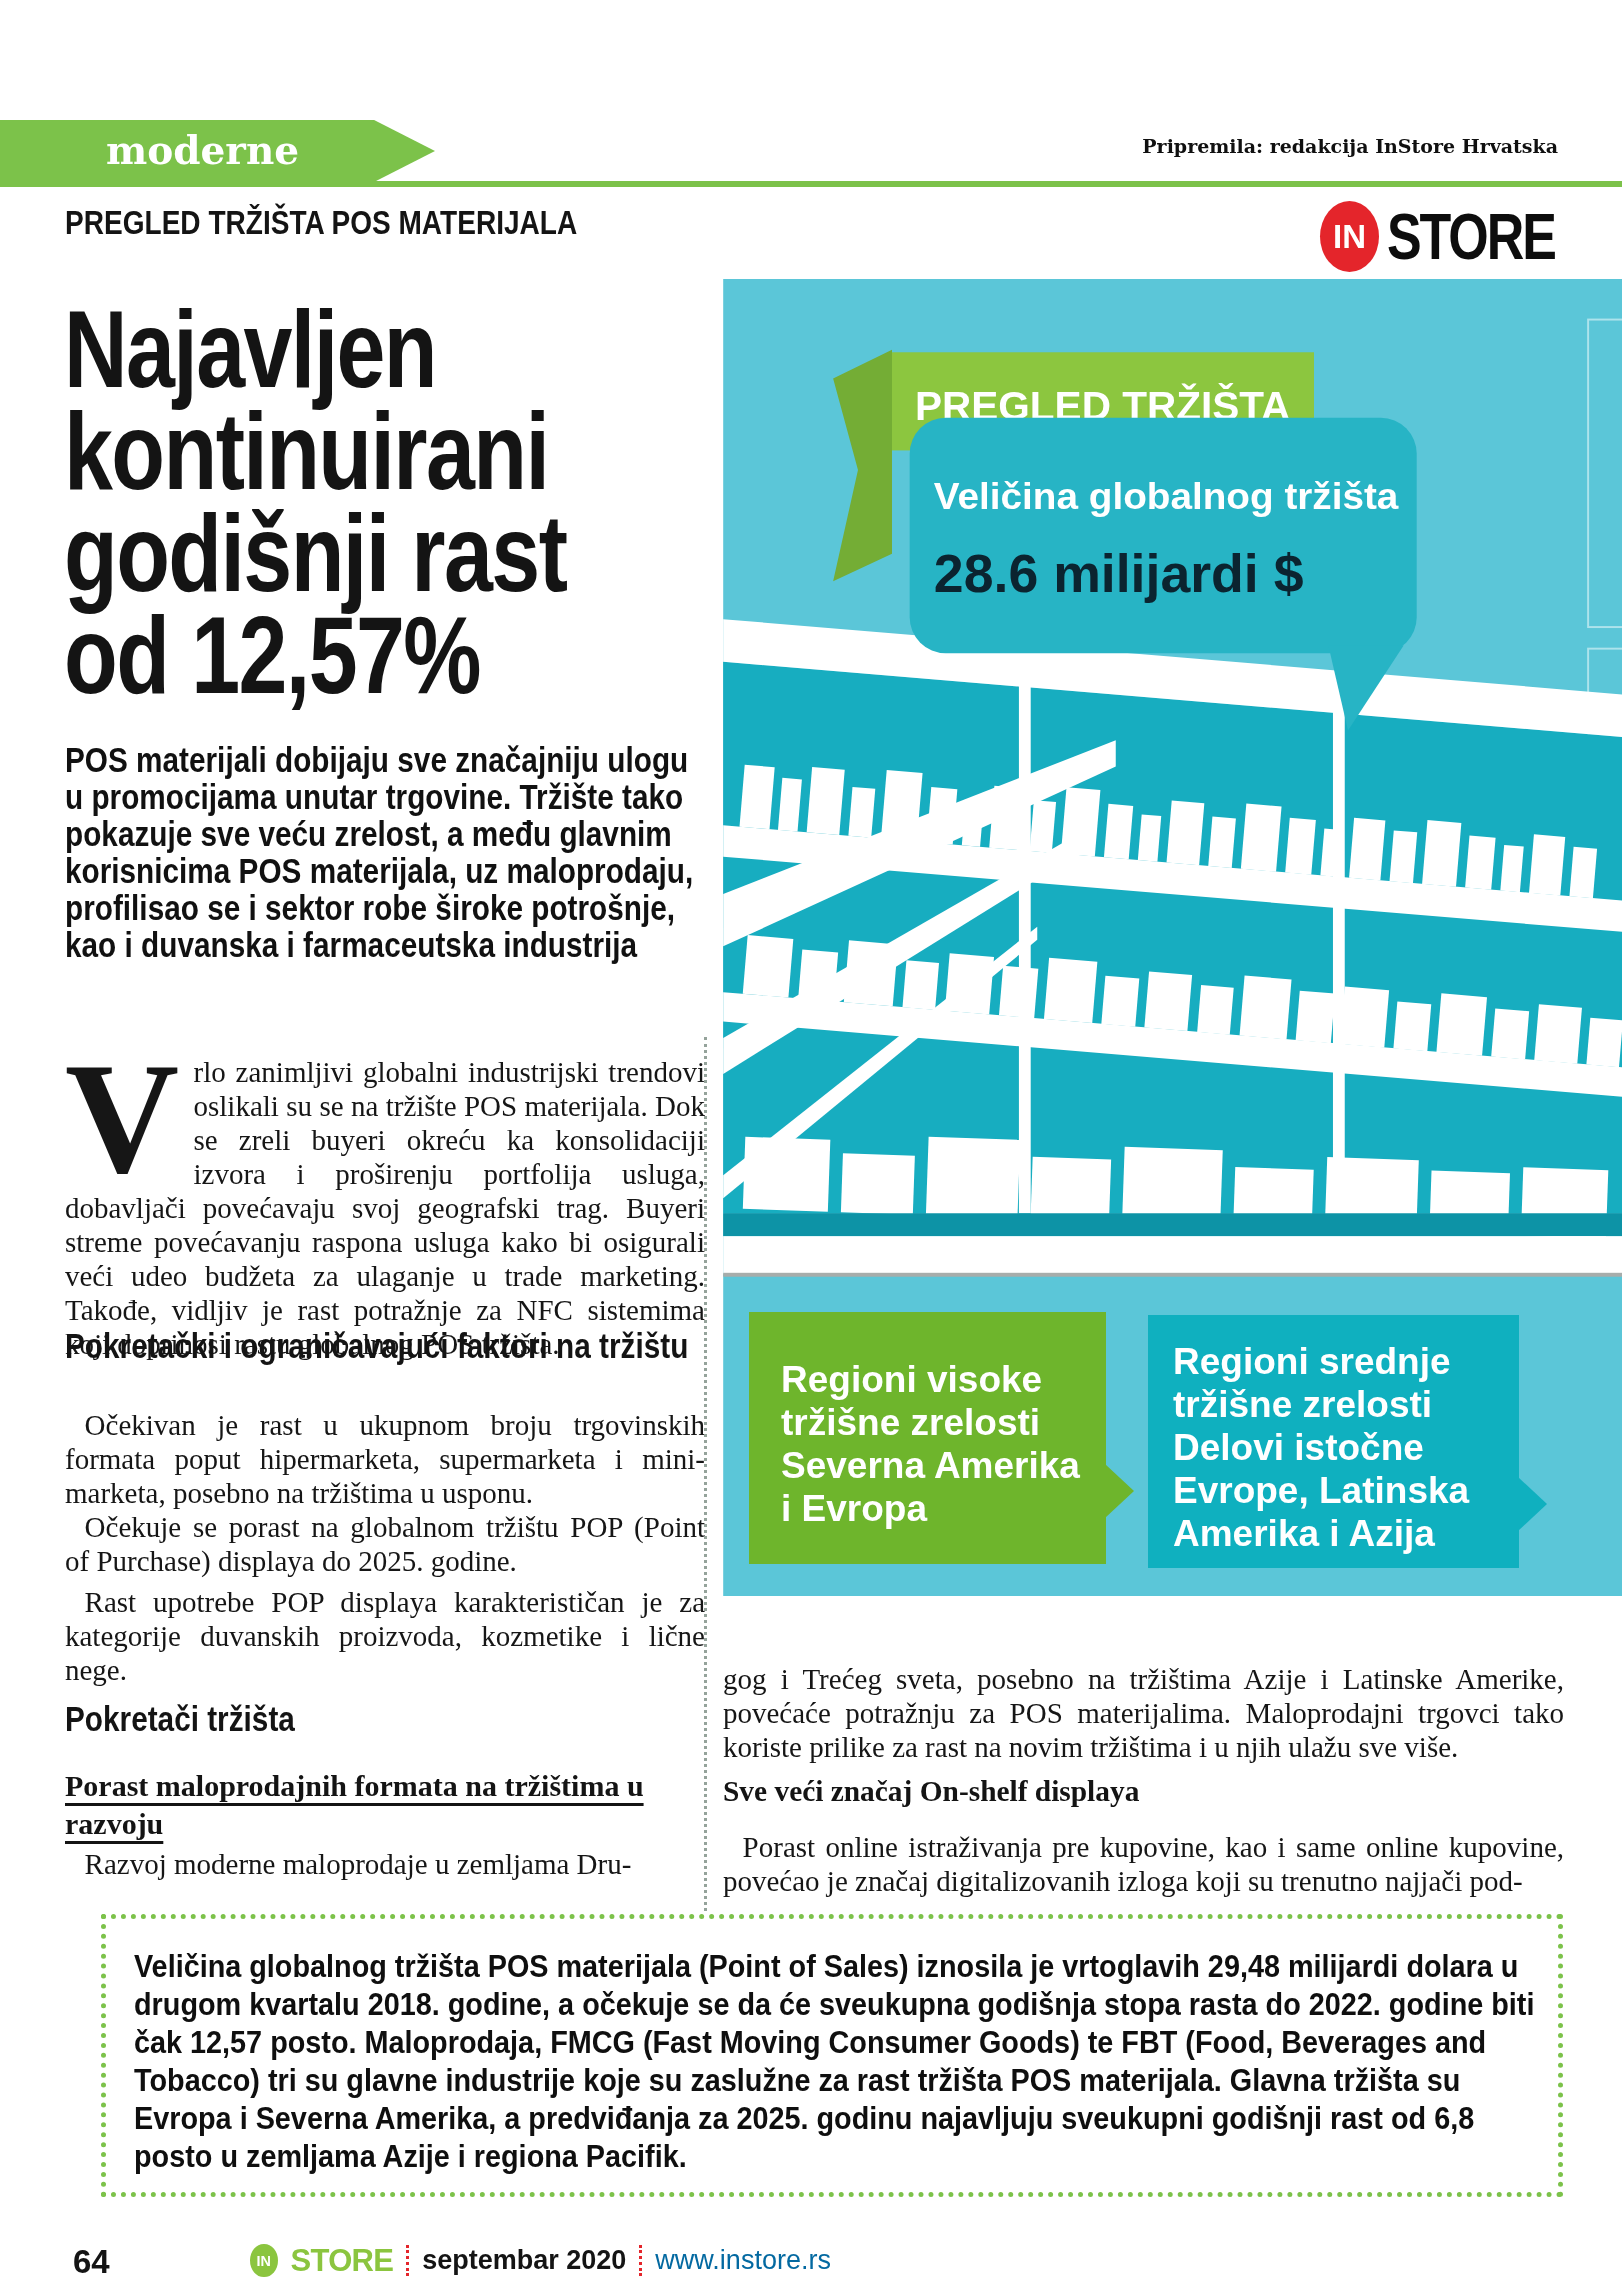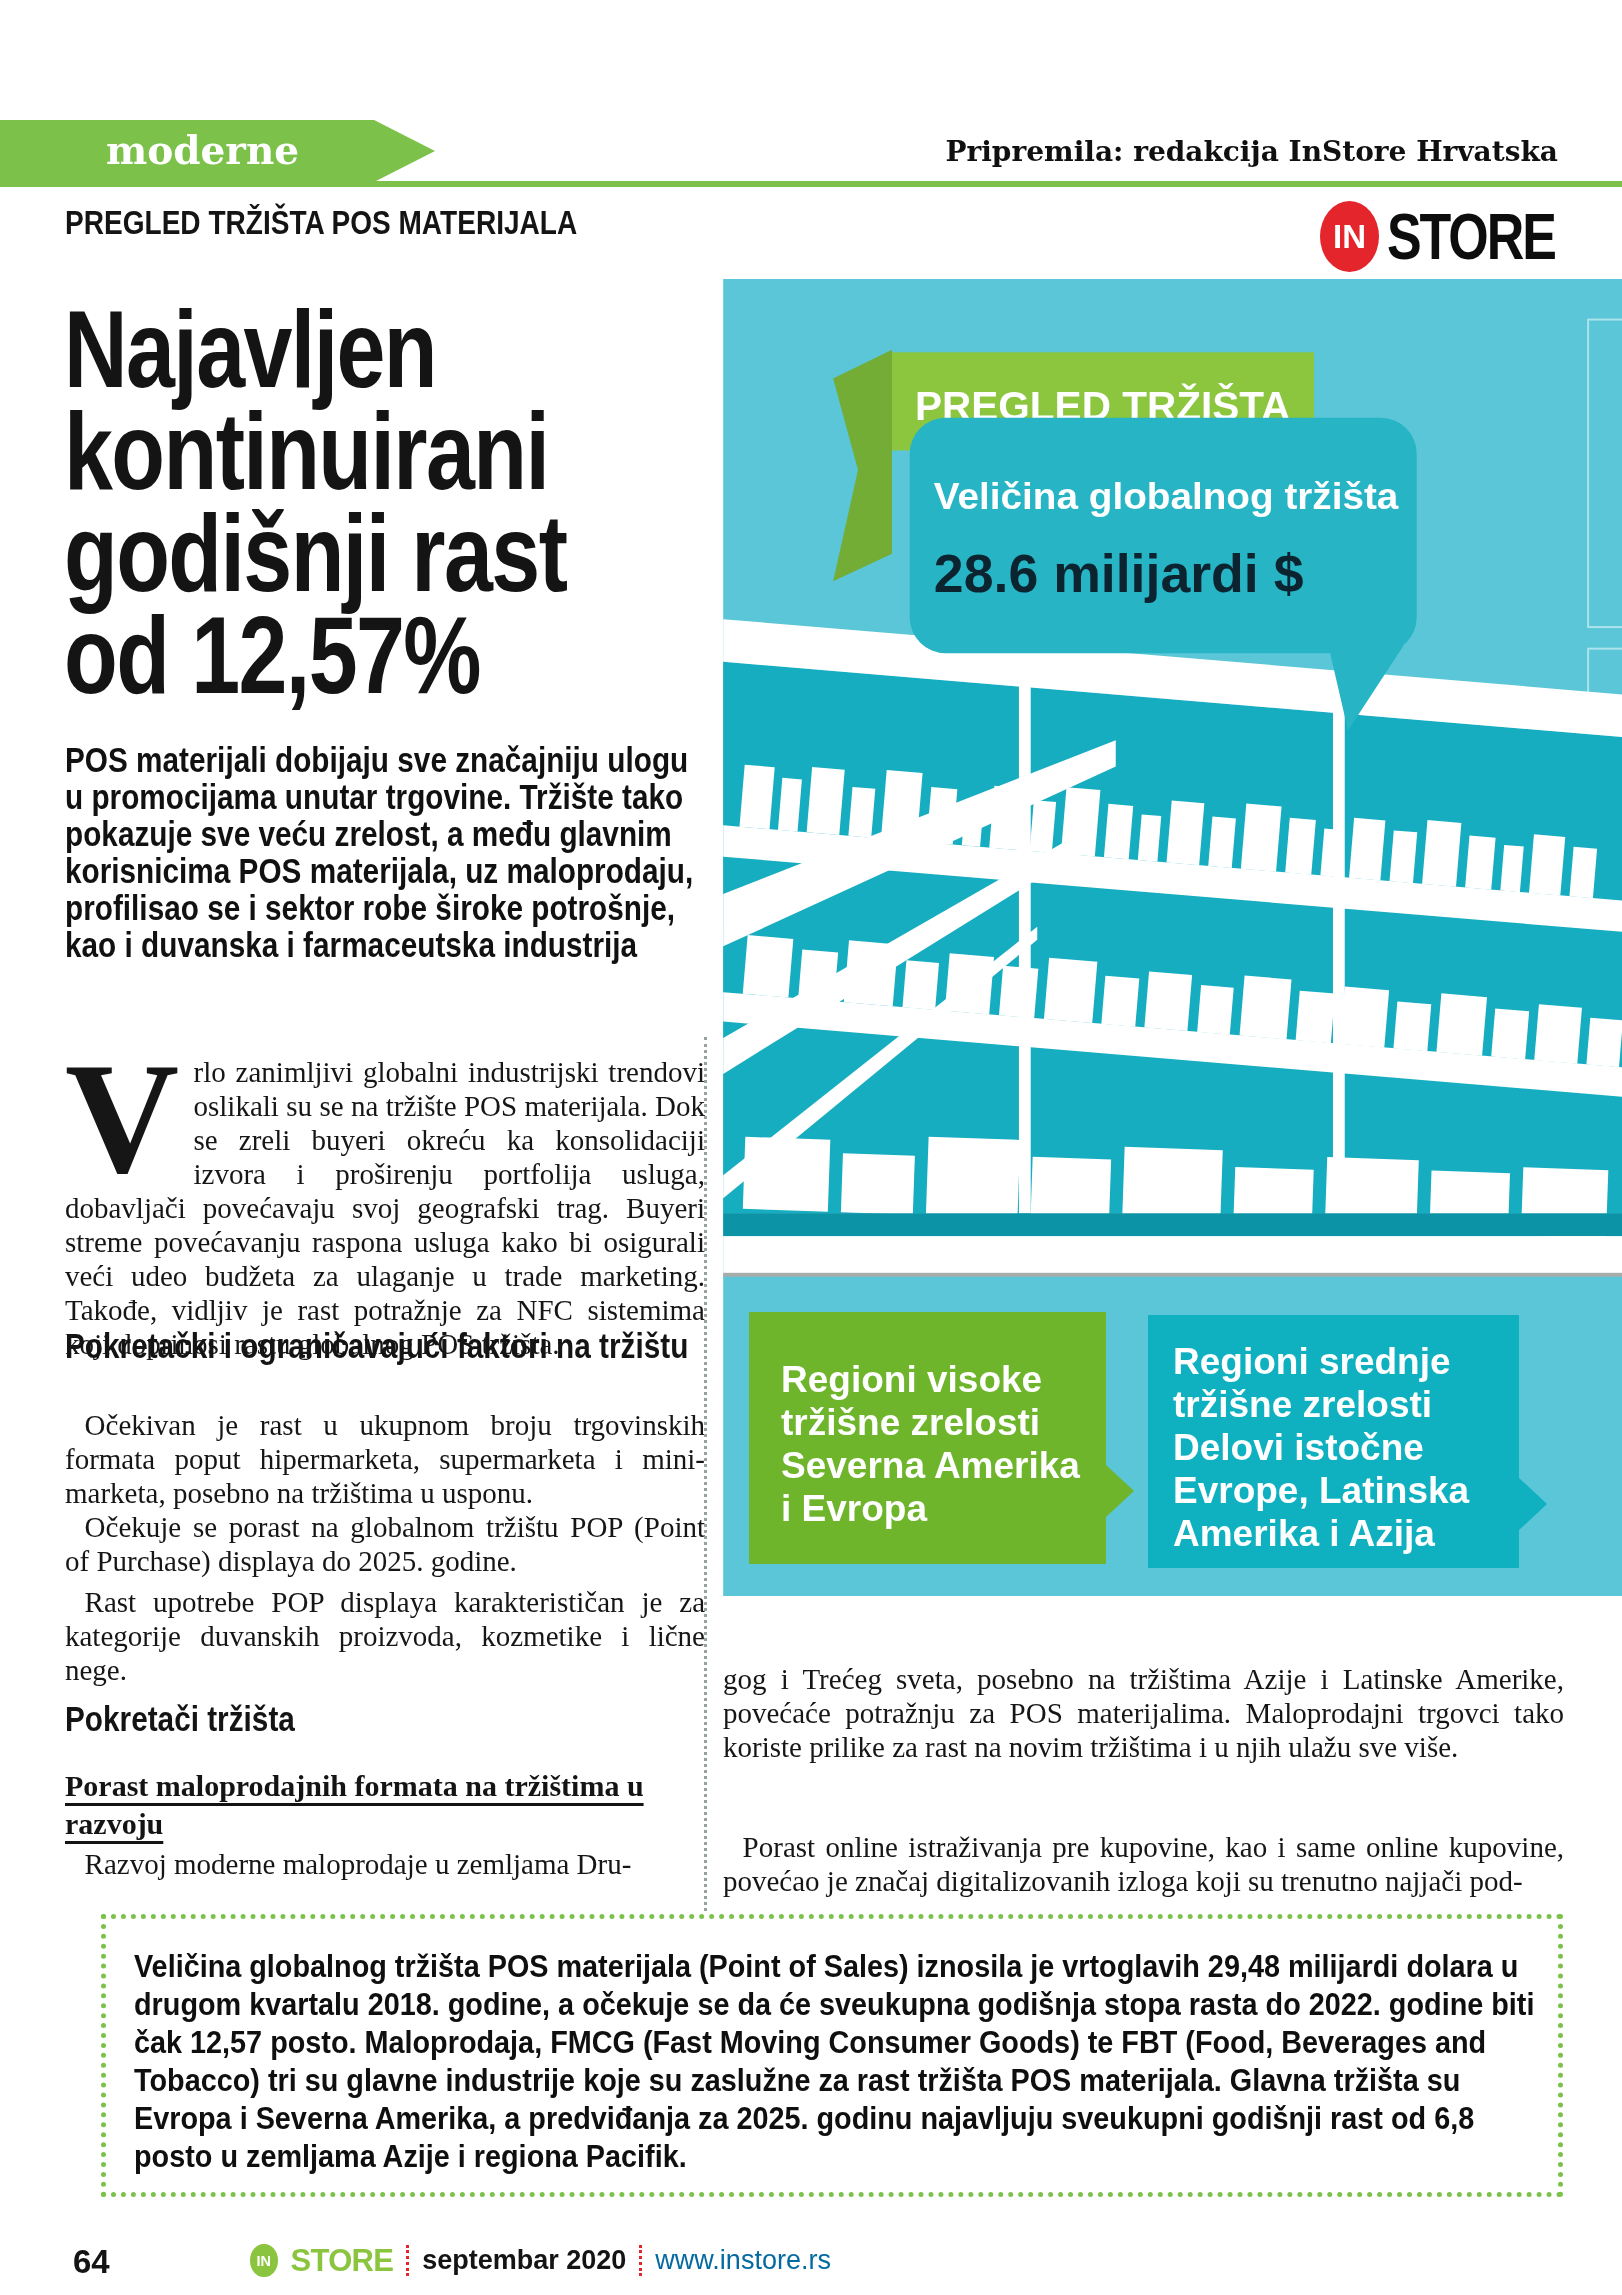--- a/index.html
+++ b/index.html
@@ -11,21 +11,21 @@
   .cx85{transform:scaleX(.85);transform-origin:0 0;}
   .cx90{transform:scaleX(.90);transform-origin:0 0;}
 
   
   .tag-banner{left:0;top:120px;width:435px;height:62px;background:#7cc24a;
       clip-path:polygon(0 0,86% 0,100% 50%,86% 100%,0 100%);}
   .tag-banner span{display:block;padding-left:106px;line-height:60px;color:#fff;
       font-family:"DejaVu Serif",serif;font-weight:bold;font-size:39px;}
   .green-rule{left:0;top:181px;width:1623px;height:5.9px;background:#7cc24a;}
   .credit{top:135px;right:65px;font-family:"DejaVu Serif",serif;font-weight:bold;
-      font-size:28px;color:#101010;}
+      font-size:19px;color:#101010;}
   .kicker{left:65px;top:204px;font-weight:bold;font-size:33px;letter-spacing:0px;white-space:nowrap;}
   .logo-top{left:1320px;top:199px;display:flex;align-items:center;}
   .logo-oval{display:flex;align-items:center;justify-content:center;background:#e4252b;
       border-radius:50%;color:#fff;font-weight:bold;}
   .logo-top .logo-oval{width:59px;height:71px;font-size:33px;}
   .logo-top .logo-store{font-size:65px;font-weight:800;letter-spacing:-2.6px;margin-left:7.9px;
       color:#0d0d0d;white-space:nowrap;}
 
   
   .headline{left:64px;top:298px;}
@@ -107,20 +107,21 @@
   <div class="abs col-left serif just ind" style="top:1585px;">Rast upotrebe POP displaya karakterističan je za kategorije duvanskih proizvoda, kozmetike i lične nege.</div>
   <div class="abs col-left sanshead" style="top:1700px;">
     <div class="cx85" style="width:753px;">Pokretači tržišta</div>
   </div>
   <div class="abs col-left serifhead underlined" style="top:1767px;line-height:38px;">Porast maloprodajnih formata na tržištima u razvoju </div>
   <div class="abs col-left serif ind" style="top:1847px;">Razvoj moderne maloprodaje u zemljama Dru-</div>
 
   <div class="abs col-divider"></div>
 
   <div class="abs col-right serif just" style="top:1662px;">gog i Trećeg sveta, posebno na tržištima Azije i Latinske Amerike, povećaće potražnju za POS materijalima. Maloprodajni trgovci tako koriste prilike za rast na novim tržištima i u njih ulažu sve više.</div>
+  <div class="abs col-right serifhead" style="top:1775px;font-size:29.4px;">Sve veći značaj On-shelf displaya</div>
   <div class="abs col-right serif just ind" style="top:1830px;">Porast online istraživanja pre kupovine, kao i same online kupovine, povećao je značaj digitalizovanih izloga koji su trenutno najjači pod-</div>
 
   <svg class="abs" style="left:723px;top:279px;" width="900" height="1317" viewBox="0 0 1375 2013">
     <rect x="0" y="0" width="1375" height="2013" fill="#5bc6d8"></rect>
 
     <g stroke="#ffffff" stroke-opacity="0.5" stroke-width="3" fill="none">
       <rect x="1322" y="62" width="120" height="470"></rect>
       <rect x="1322" y="565" width="120" height="520"></rect>
     </g>
 

